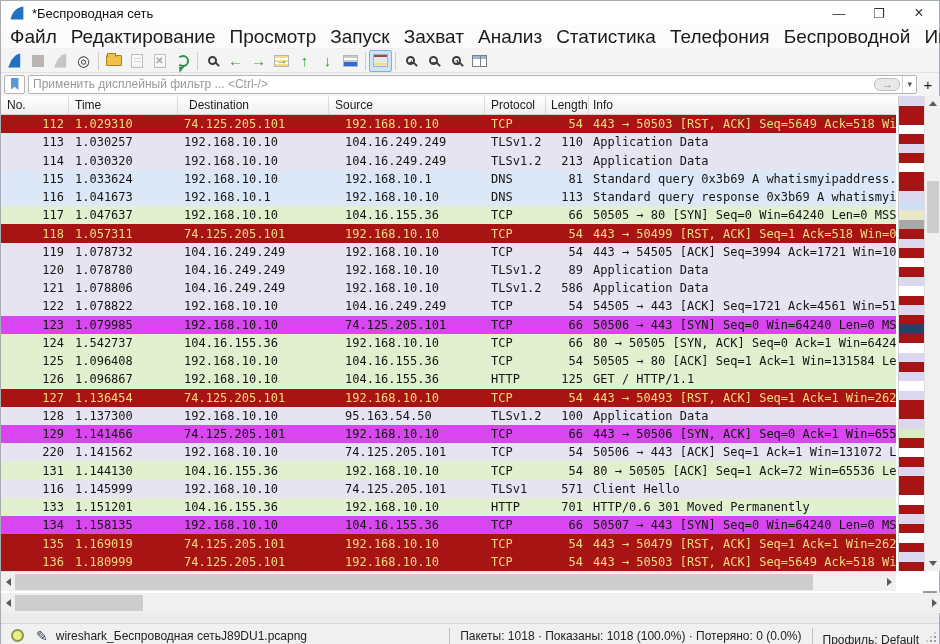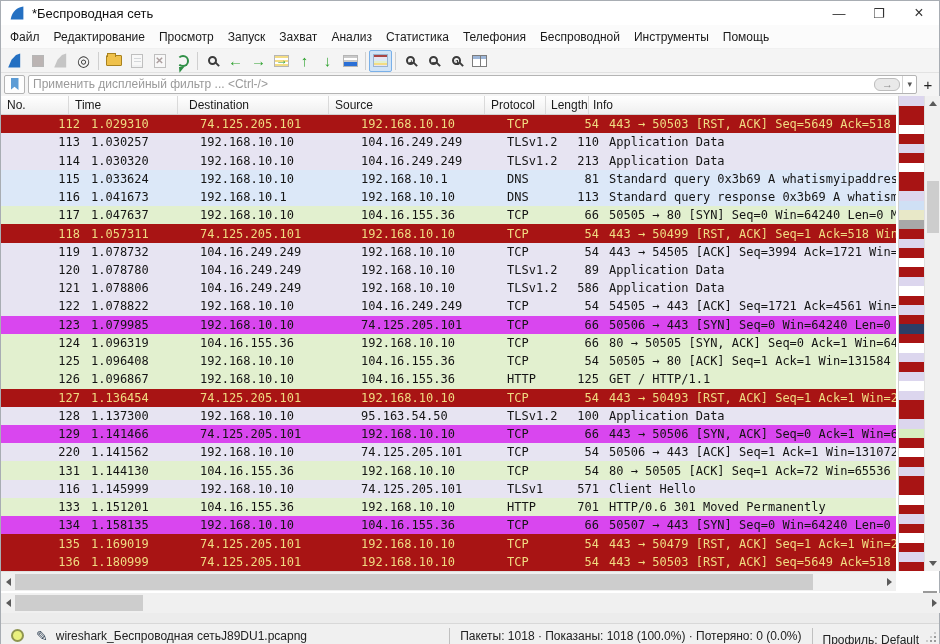--- a/index.html
+++ b/index.html
@@ -13,21 +13,21 @@
   .titlebar .fin { width:18px; height:16px; margin-left:7px; flex:none; }
   .title-text { font-size:13px; color:#111; margin-left:6px; flex:1;
     white-space:nowrap; overflow:hidden; }
   .win-btn { width:40px; height:24px; display:flex; align-items:center; justify-content:center;
     font-size:13px; color:#333; flex:none; }
   .win-btn.close { font-size:16px; }
 
   
   .menubar { height:24px; background:#fbfbfb; display:flex; align-items:center;
     padding-left:2px; flex:none; border-bottom:1px solid #f0f0f0; }
-  .menu-item { font-size:12px; color:#1a1a1a; padding:3px 7px; white-space:nowrap; }
+  .menu-item { font-size:19px; color:#1a1a1a; padding:3px 7px; white-space:nowrap; }
 
   
   .toolbar { height:24px; background:#f4f4f4; display:flex; align-items:center;
     padding-left:2px; flex:none; border-bottom:1px solid #e2e2e2; }
   .tbtn { width:23px; height:22px; display:flex; align-items:center; justify-content:center;
     background:transparent; border:1px solid transparent; position:relative; flex:none; }
   .tbtn.active { background:#cfe3f7; border:1px solid #7ab0e8; border-radius:2px; }
   .tbtn.disabled { opacity:.45; filter:grayscale(.8); }
   .tsep { width:1px; height:18px; background:#cfcfcf; margin:0 3px; flex:none; }
 
@@ -98,21 +98,21 @@
 
   
   .list-area { height:475px; display:flex; flex:none; position:relative; background:#fff; }
   .packets { width:895px; flex:none; display:flex; flex-direction:column; overflow:hidden; }
   .header-row { height:19px; display:flex; flex:none; background:linear-gradient(#ffffff,#efefef);
     border-bottom:1px solid #d0d0d0; font-size:12px; color:#1a1a1a; }
   .hcell { border-right:1px solid #dadada; display:flex; align-items:center; overflow:hidden;
     white-space:nowrap; flex:none; }
   .rows { flex:1; display:flex; flex-direction:column; font-family:"DejaVu Sans Mono","Liberation Mono",monospace;
     font-size:12px; color:#141414; }
-  .prow { height:18.24px; flex:none; display:flex; align-items:center; white-space:nowrap; overflow:hidden;padding-left:16px; }
+  .prow { height:18.24px; flex:none; display:flex; align-items:center; white-space:nowrap; overflow:hidden; }
   .pcell { overflow:hidden; flex:none; }
   .c0 { width:68px; text-align:right; padding-right:5px; }
   .c1 { width:109px; padding-left:6px; }
   .c2 { width:156px; padding-left:6px; }
   .c3 { width:151px; padding-left:11px; }
   .c4 { width:61px; padding-left:6px; }
   .c5 { width:43px; text-align:right; padding-right:6px; }
   .c6 { flex:1; padding-left:4px; }
   .h0 { width:68px; padding-left:6px; }
   .h1 { width:109px; padding-left:6px; }
@@ -403,21 +403,21 @@
             <div class="pcell c0">123</div>
             <div class="pcell c1">1.079985</div>
             <div class="pcell c2">192.168.10.10</div>
             <div class="pcell c3">74.125.205.101</div>
             <div class="pcell c4">TCP</div>
             <div class="pcell c5">66</div>
             <div class="pcell c6">50506 → 443 [SYN] Seq=0 Win=64240 Len=0 MSS=1460 WS=256</div>
           </div>
           <div class="prow r-green">
             <div class="pcell c0">124</div>
-            <div class="pcell c1">1.096319</div>
+            <div class="pcell c1">1.542737</div>
             <div class="pcell c2">104.16.155.36</div>
             <div class="pcell c3">192.168.10.10</div>
             <div class="pcell c4">TCP</div>
             <div class="pcell c5">66</div>
             <div class="pcell c6">80 → 50505 [SYN, ACK] Seq=0 Ack=1 Win=64240 Len=0 MSS=1460</div>
           </div>
           <div class="prow r-green">
             <div class="pcell c0">125</div>
             <div class="pcell c1">1.096408</div>
             <div class="pcell c2">192.168.10.10</div>

